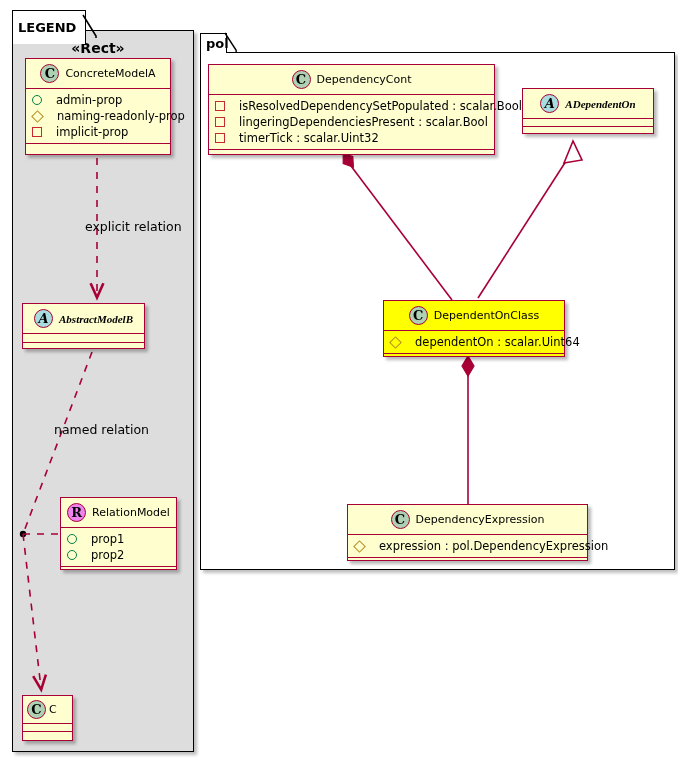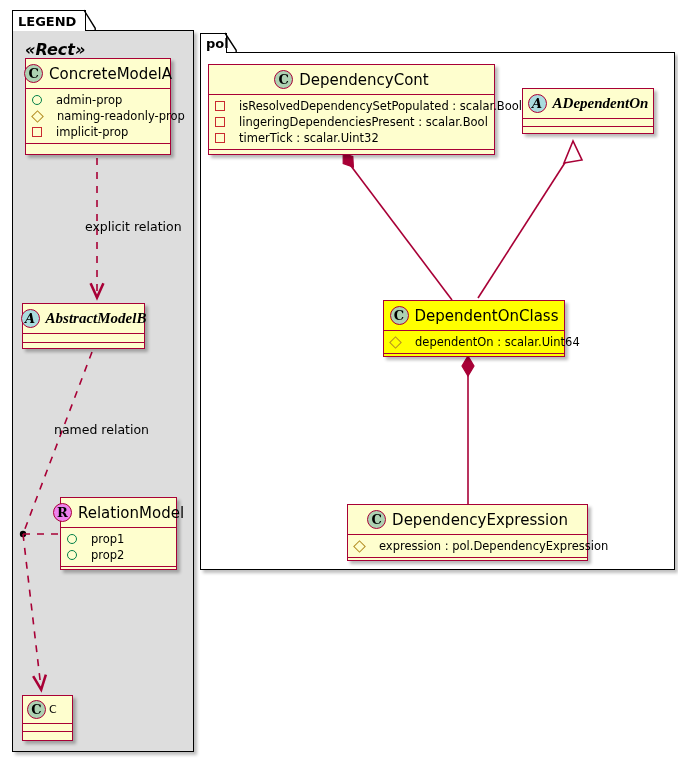--- a/index.html
+++ b/index.html
@@ -25,21 +25,21 @@
     position:absolute;box-sizing:border-box;
     border:1.5px solid #A80036;background:#FEFECE;
     box-shadow:3px 3px 3px rgba(0,0,0,0.28);
     z-index:4;
   }
   .cls.hl{background:#FFFF00;}
   .cls-hdr{
     display:flex;align-items:center;justify-content:center;gap:6px;
     padding:5px 8px;font-size:13px;white-space:nowrap;
   }
-  .cls-hdr .nm{font-size:15px;}
+  .cls-hdr .nm{font-size:11px;}
   .cls-hdr .nm.ital{font-style:italic;font-weight:bold;font-family:Liberation Serif, serif;}
   .sep{border-top:1.5px solid #A80036;}
   .cls-body{padding:3px 5px 3px 5px;}
   .cls-body.empty{height:8px;padding:0;}
   .attr{
     display:flex;align-items:center;gap:13px;
     font-size:11.5px;line-height:14px;white-space:nowrap;padding:1px 0;
   }
 
   
@@ -63,22 +63,22 @@
     width:8px;height:8px;border:1.4px solid #C82930;background:transparent;margin:1px;
   }
   .gi.diamond{
     width:7px;height:7px;border:1.4px solid #B38D22;background:transparent;
     transform:rotate(45deg);margin:2px;
   }
   .tri-svg{display:block;}
 
   
   .stereo{
-    position:absolute;font-style:italic;font-weight:bold;font-size:16px;
-    z-index:5;color:#000;
+    position:absolute;font-weight:bold;font-size:14px;
+    text-align:center;z-index:5;color:#000;
   }
 
   
   .edge-label{
     position:absolute;font-size:12.5px;color:#000;white-space:nowrap;z-index:7;
   }
 
   
   #edges{position:absolute;left:0;top:0;width:678px;height:762px;z-index:3;pointer-events:none;}
 </style>
@@ -110,21 +110,21 @@
 
   
   <line x1="478" y1="298" x2="568" y2="158" stroke="#A80036" stroke-width="1.6"></line>
   <polygon points="573,141 564,163 582,160" fill="#FFFFFF" stroke="#A80036" stroke-width="1.6"></polygon>
 
    DependencyExpression --&gt;
   <line x1="468" y1="366" x2="468" y2="504" stroke="#A80036" stroke-width="1.6"></line>
   <polygon points="468,356 474,366 468,376 462,366" fill="#A80036" stroke="#A80036" stroke-width="1.2"></polygon>
 </svg>
 
-<div class="pkg-tab" style="left:12px;top:10px;width:74px;height:21px;">
+<div class="pkg-tab" style="left:12px;top:10px;width:74px;height:34px;">
   <span>LEGEND</span>
   <svg class="slant" viewBox="0 0 14 23" width="14" height="23">
     <path d="M0,0 L13,21 L13,23" fill="none" stroke="#000000" stroke-width="1.6"></path>
   </svg>
 </div>
 <div class="pkg-body" style="left:12px;top:30px;width:182px;height:722px;background:#DDDDDD;box-shadow:3px 3px 3px rgba(0,0,0,0.25);"></div>
 
 <div class="stereo" style="left:25px;top:40px;width:146px;">«Rect»</div>
 
 <div class="cls" style="left:25px;top:58px;width:146px;height:97px;">

